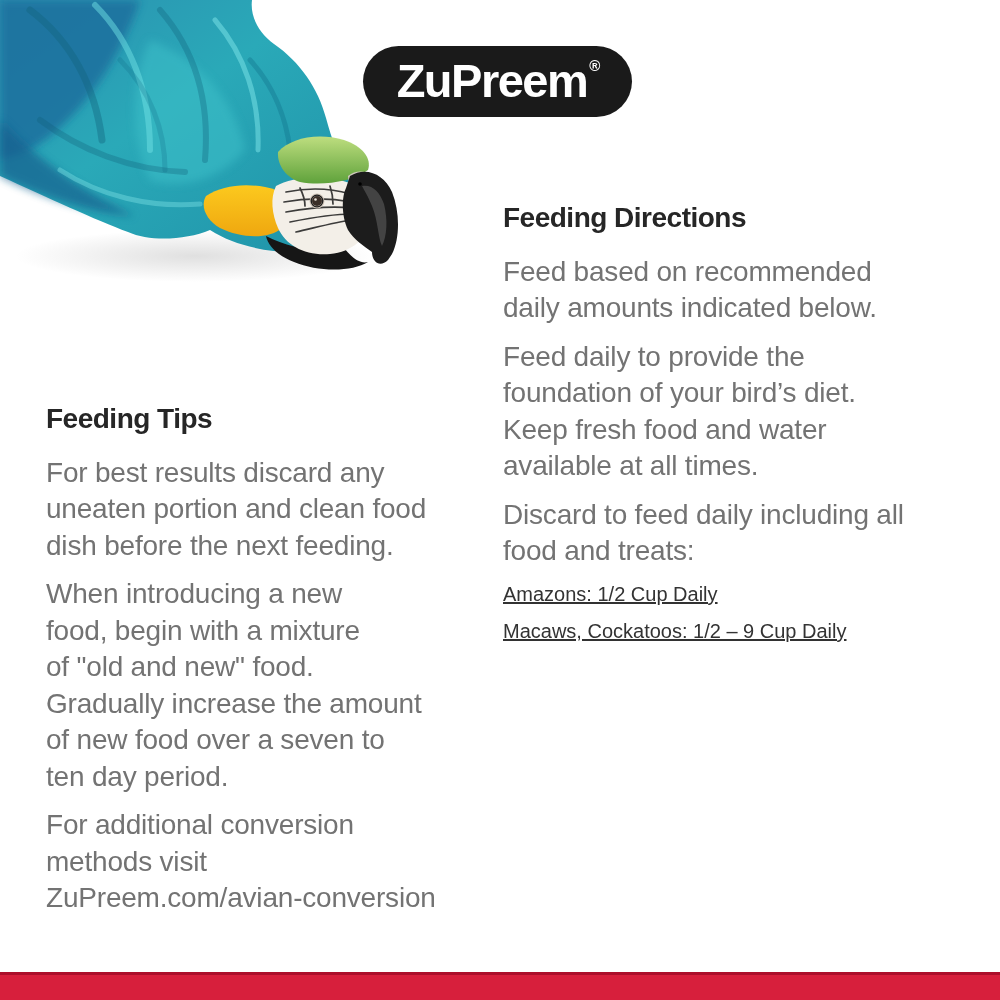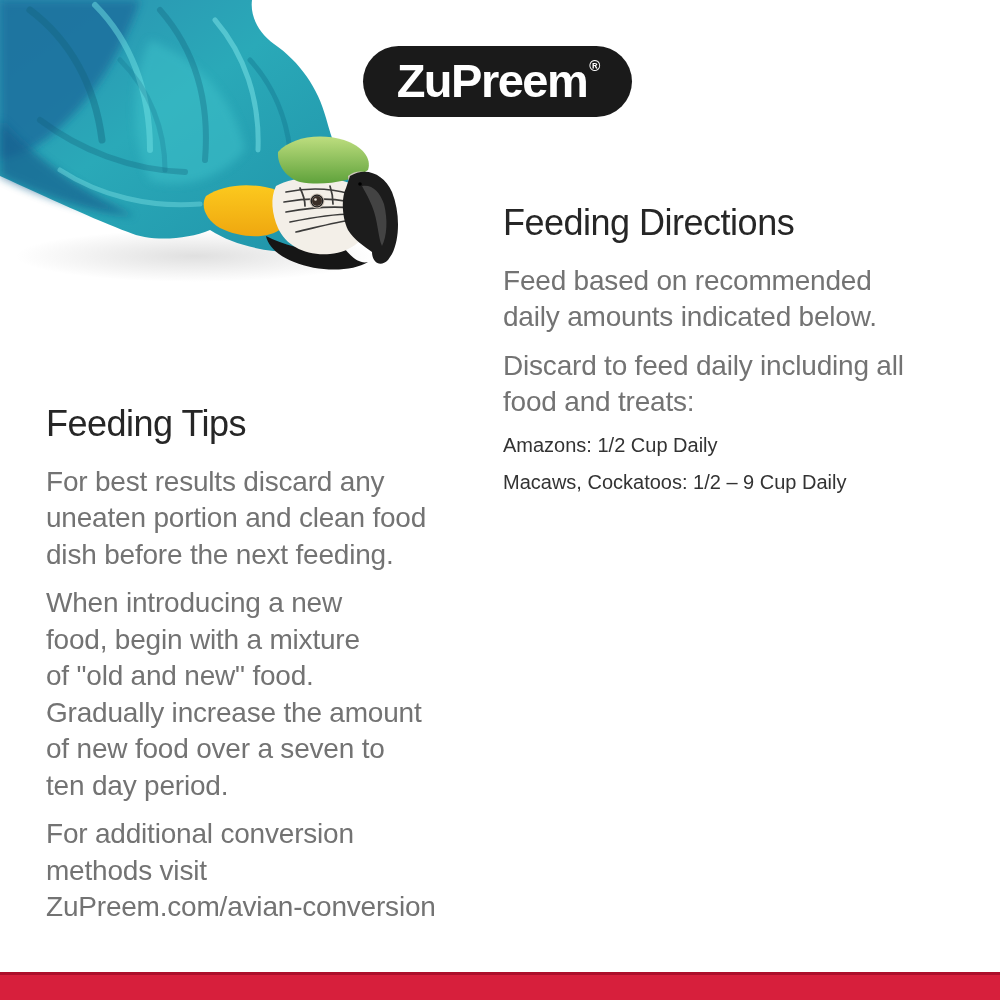--- a/index.html
+++ b/index.html
@@ -18,30 +18,30 @@
   .logo-text{
     color:#ffffff;font-size:47px;font-weight:bold;letter-spacing:-1.5px;
     line-height:1;position:relative;top:-1px;
   }
   .logo-reg{
     color:#ffffff;font-size:15px;font-weight:bold;
     position:relative;top:-16px;left:2px;letter-spacing:0;
   }
   
   h2{
-    font-size:36px;font-weight:normal;color:#262626;
+    font-size:28px;font-weight:bold;color:#262626;
     margin:0 0 20px 0;line-height:1.1;letter-spacing:-0.5px;
   }
   .col p{
     font-size:28px;line-height:36.5px;margin:0 0 12px 0;
     white-space:pre-line;color:#737373;letter-spacing:-0.2px;
   }
   .left-col{position:absolute;left:46px;top:404px;width:445px;}
   .right-col{position:absolute;left:503px;top:203px;width:480px;}
-  .amounts{margin-top:10px;}
+  .amounts{margin-top:10px;text-decoration:underline;}
   .amounts p{
     font-size:20px;line-height:25px;margin:0 0 12px 0;
     white-space:pre-line;color:#333333;letter-spacing:0;
   }
   
   .red-stripe{
     position:absolute;left:0;bottom:0;width:1000px;height:28px;
     background:#d71f3c;border-top:3px solid #ac0f2b;box-sizing:border-box;
   }
 </style>
@@ -179,20 +179,24 @@
 ten day period.</p>
     <p>For additional conversion
 methods visit
 ZuPreem.com/avian-conversion</p>
   </div>
 
   <div class="col right-col">
     <h2>Feeding Directions</h2>
     <p>Feed based on recommended
 daily amounts indicated below.</p>
+    <p>Feed daily to provide the
+foundation of your bird’s diet.
+Keep fresh food and water
+available at all times.</p>
     <p>Discard to feed daily including all
 food and treats:</p>
     <div class="amounts">
       <p>Amazons: 1/2 Cup Daily</p>
       <p>Macaws, Cockatoos: 1/2 – 9 Cup Daily</p>
     </div>
   </div>
 
   <div class="red-stripe"></div>
 </div>

